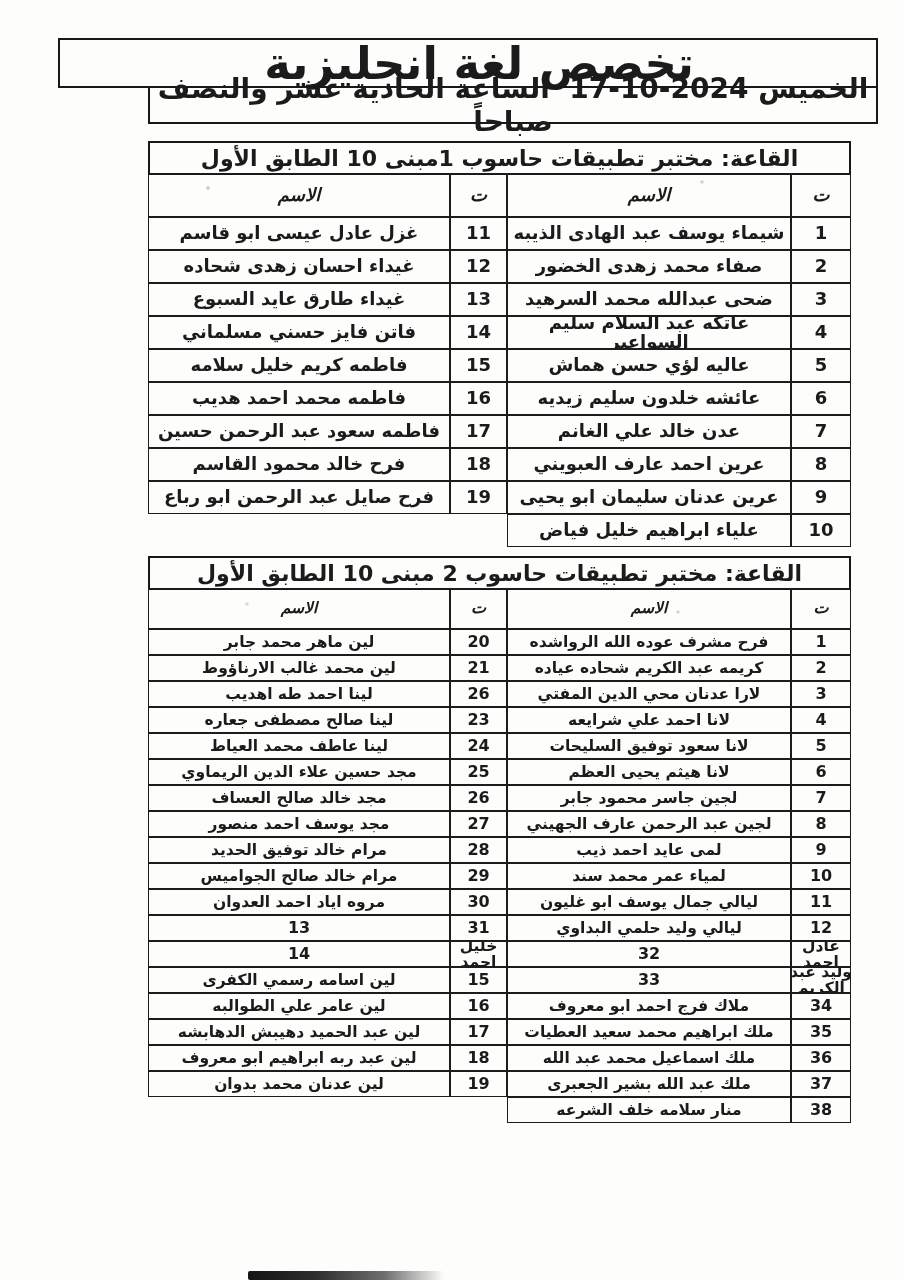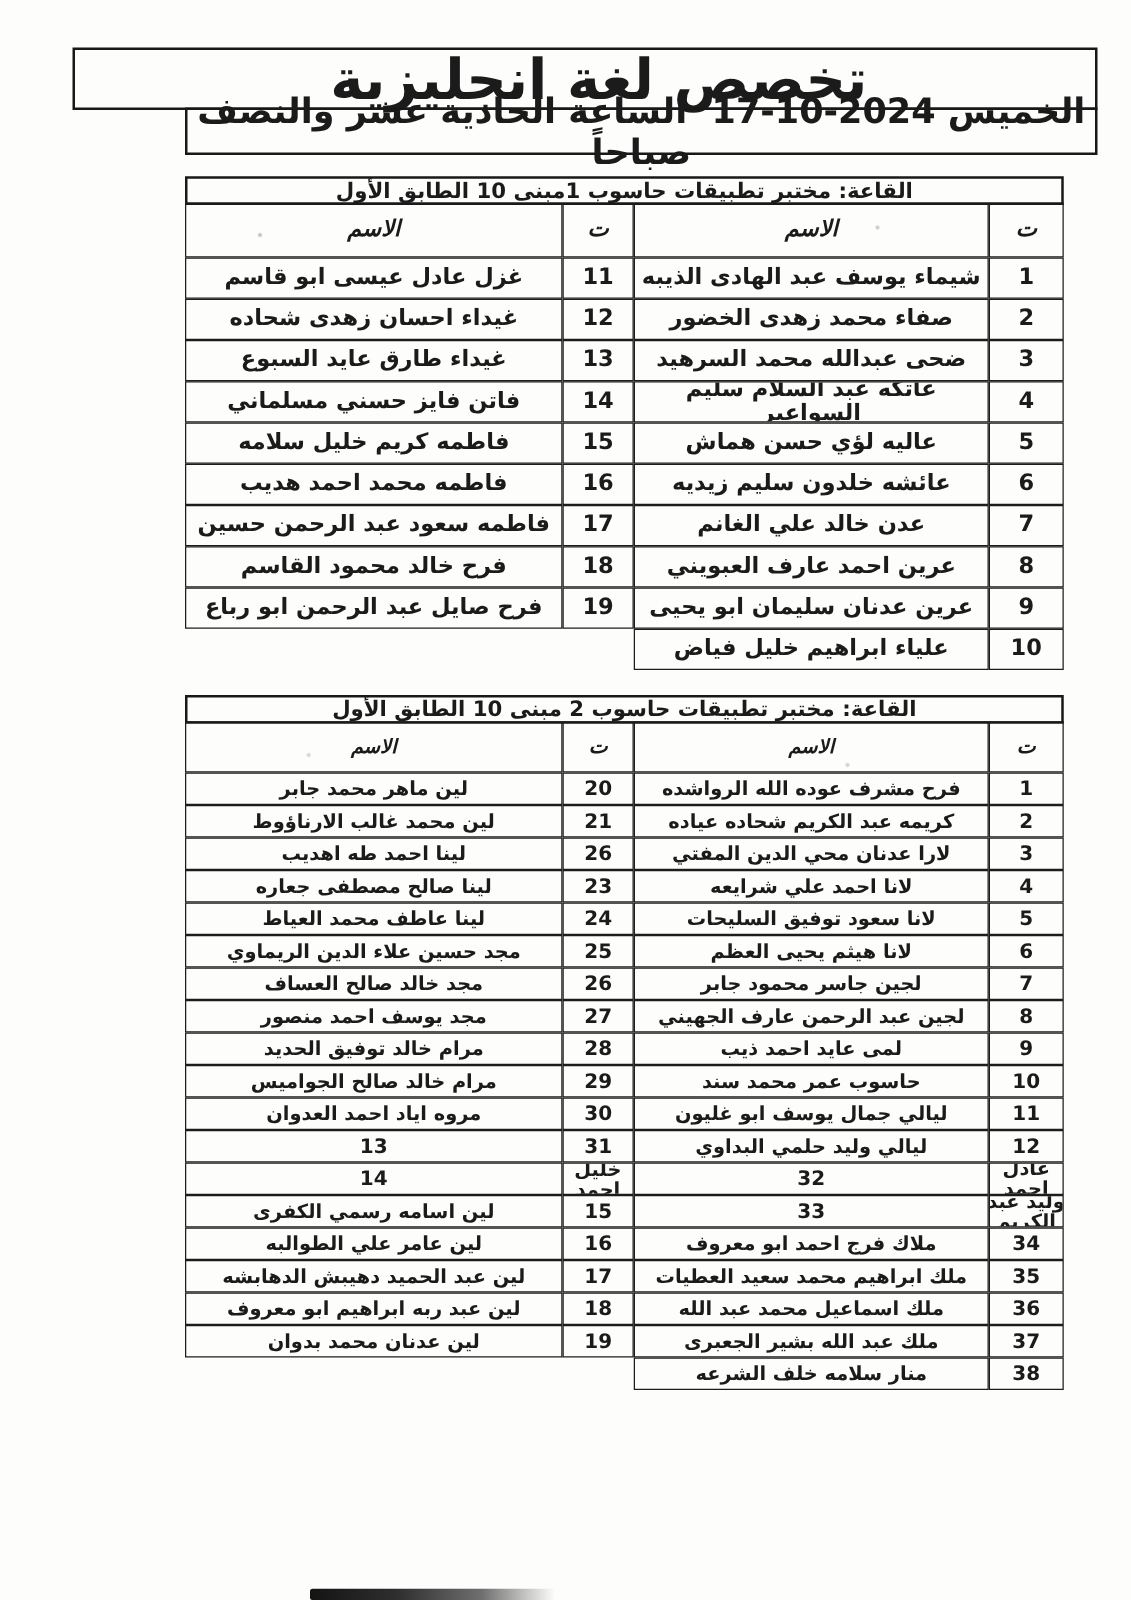--- a/index.html
+++ b/index.html
@@ -25,24 +25,24 @@
     text-align:center;
     font-weight:bold;
     background:transparent;
   }
   .title-box{ right:27px; width:820px; top:38px; height:50px; font-size:45px;padding-left:22px; }
   .date-box { right:27px; width:730px; top:86px; height:38px; font-size:28px; white-space:pre-wrap; }
   .table-block{ position:absolute; right:54px; width:703px; }
   .t1{ top:141px; }
   .t2{ top:556px; }
   .room-box{
-    position:relative; width:100%; height:23px;
+    position:relative; width:100%; height:34px;
     box-sizing:border-box; border:2.5px solid #181818;
     display:flex;align-items:center;justify-content:center;
-    font-weight:bold; font-size:17px;
+    font-weight:bold; font-size:22px;
   }
   .grid{
     position:relative; top:-2px;
     display:grid;
     grid-template-columns:60px 284px 57px 302px; 
     direction:rtl;
   }
   .t1 .grid{ grid-template-rows:44px repeat(10,33px); }
   .t2 .grid{ grid-template-rows:41px repeat(19,26px); }
   .cell{
@@ -163,21 +163,21 @@
         <div class="cell name">مجد خالد صالح العساف</div>
         <div class="cell num">8</div>
         <div class="cell name">لجين عبد الرحمن عارف الجهيني</div>
         <div class="cell num">27</div>
         <div class="cell name">مجد يوسف احمد منصور</div>
         <div class="cell num">9</div>
         <div class="cell name">لمى عايد احمد ذيب</div>
         <div class="cell num">28</div>
         <div class="cell name">مرام خالد توفيق الحديد</div>
         <div class="cell num">10</div>
-        <div class="cell name">حاسوب عمر محمد سند</div>
+        <div class="cell name">لمياء عمر محمد سند</div>
         <div class="cell num">29</div>
         <div class="cell name">مرام خالد صالح الجواميس</div>
         <div class="cell num">11</div>
         <div class="cell name">ليالي جمال يوسف ابو غليون</div>
         <div class="cell num">30</div>
         <div class="cell name">مروه اياد احمد العدوان</div>
         <div class="cell num">12</div>
         <div class="cell name">ليالي وليد حلمي البداوي</div>
         <div class="cell num">31</div>
         <div class="cell num">13</div>

